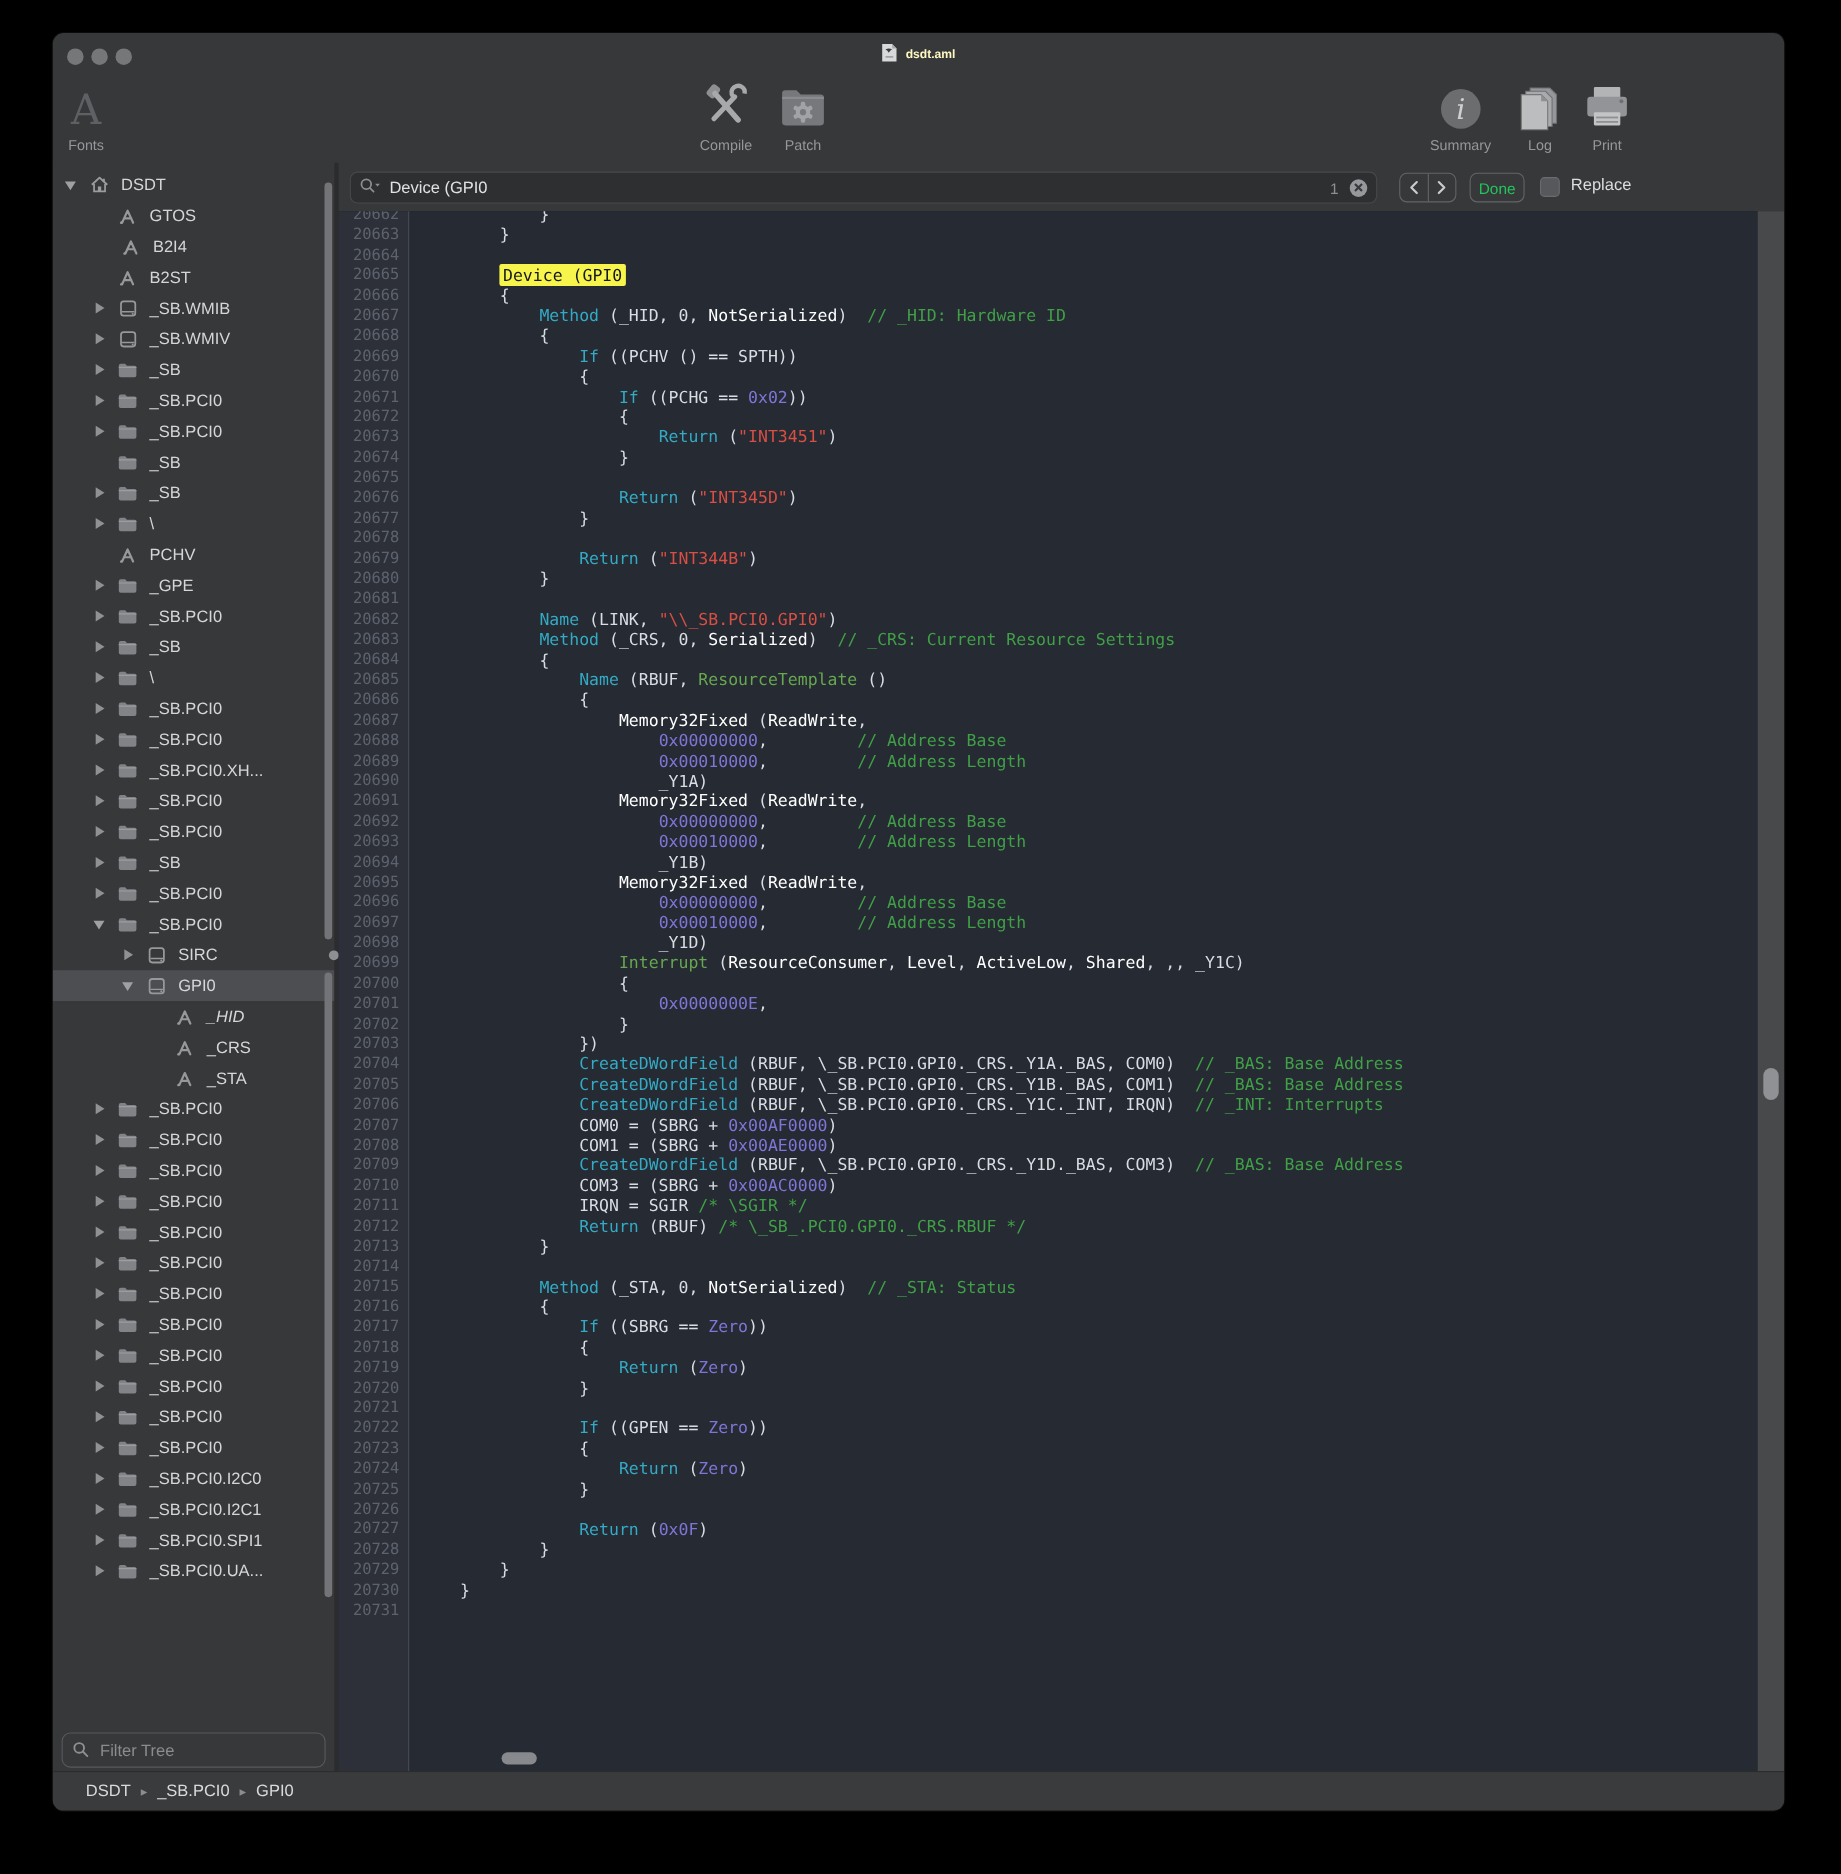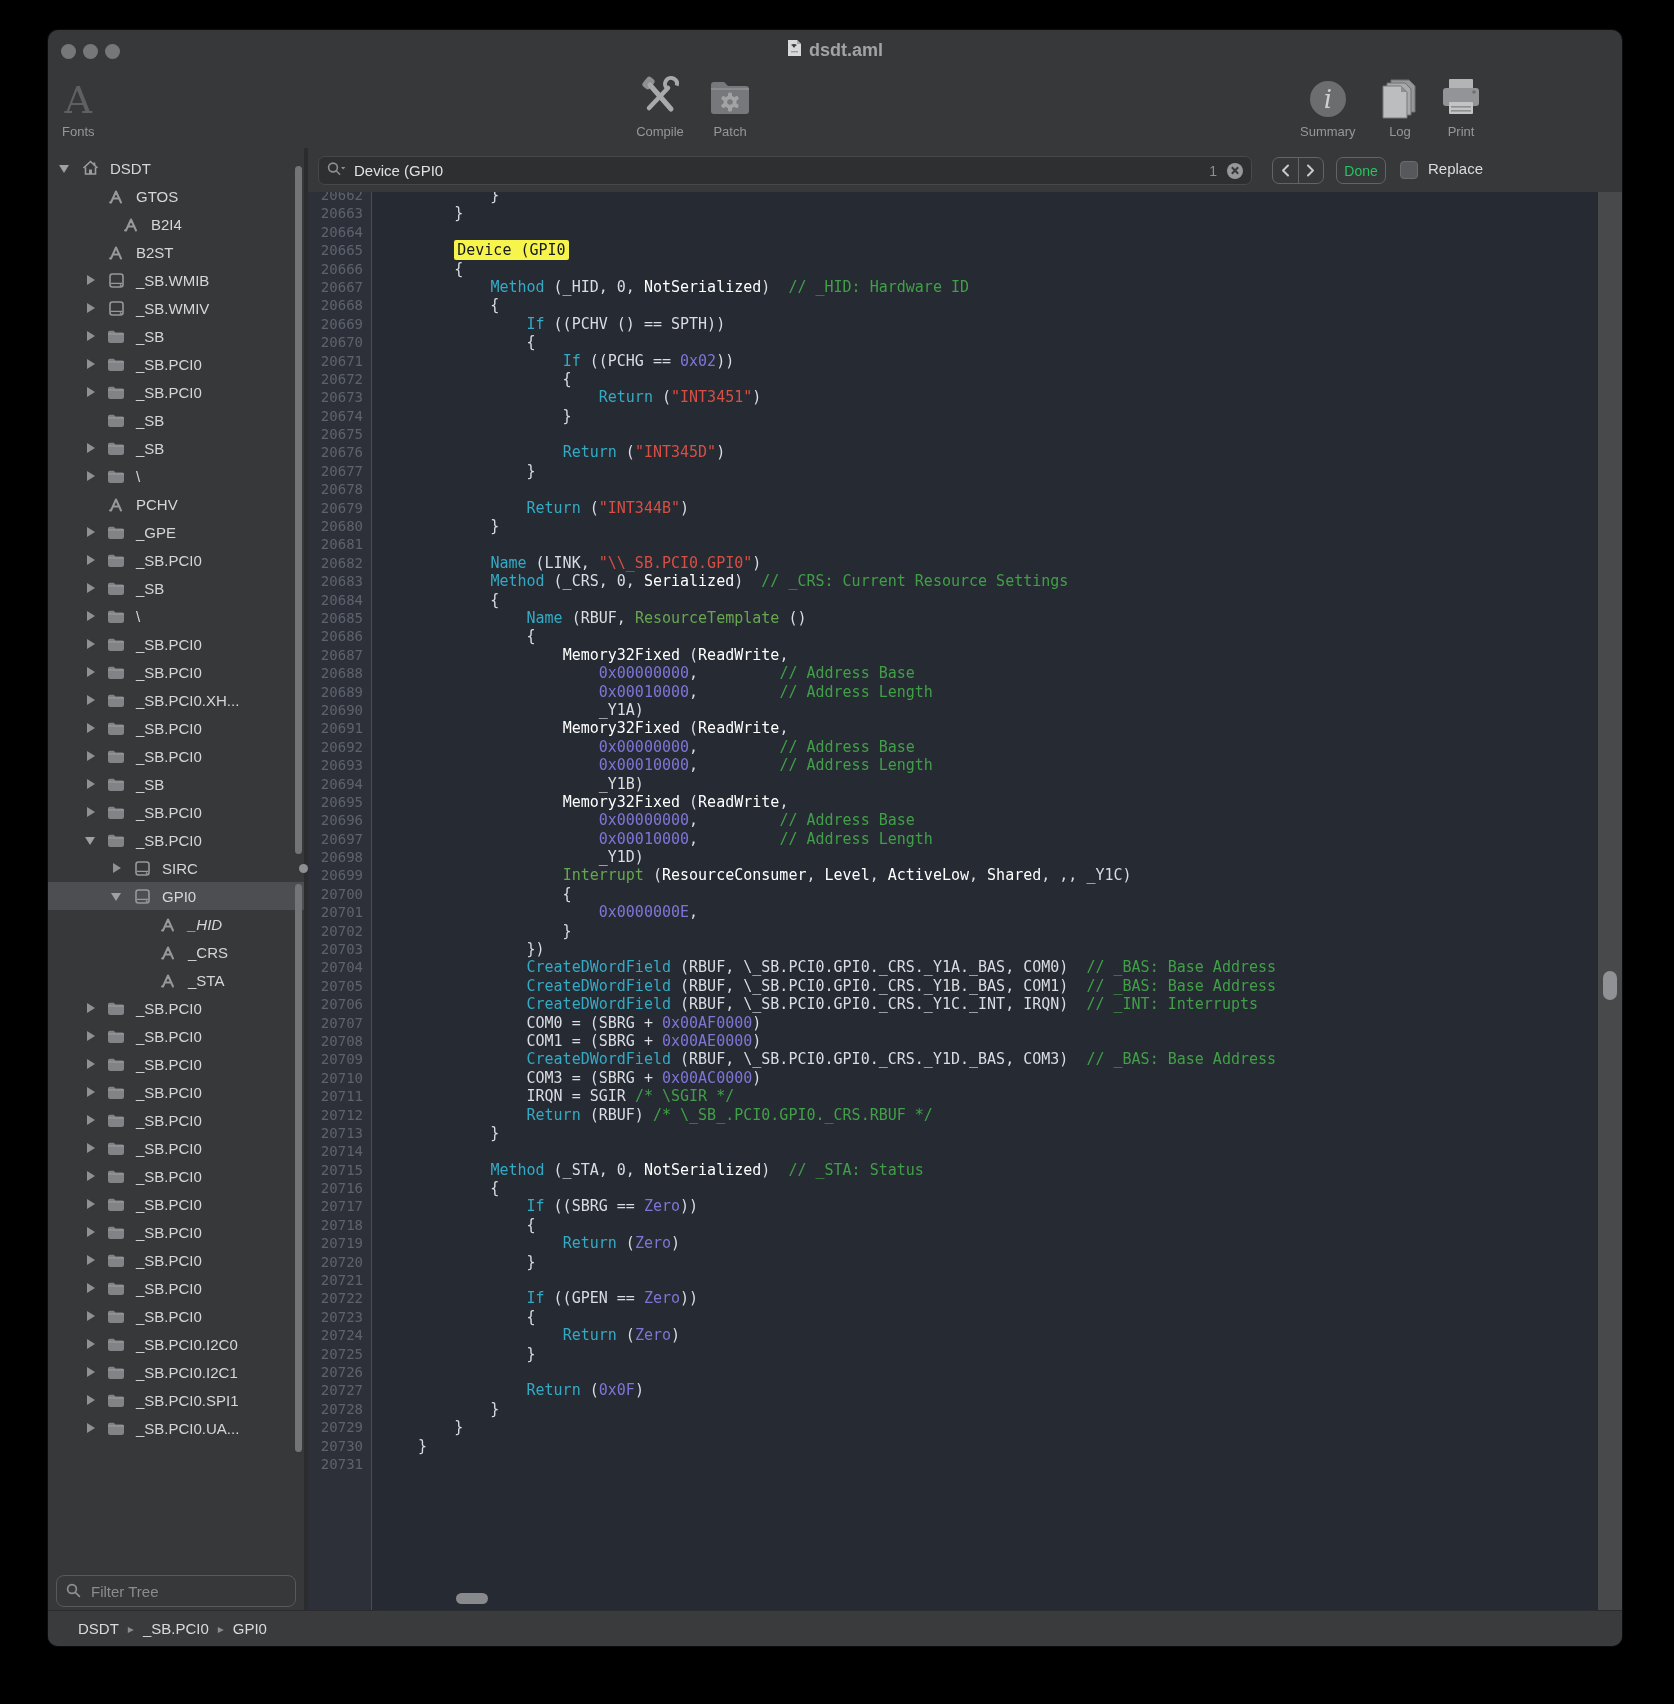--- a/index.html
+++ b/index.html
@@ -4,21 +4,21 @@
 <style>
   html,body{margin:0;padding:0;width:1674px;height:1704px;background:#000;overflow:hidden;
     font-family:"Liberation Sans",sans-serif;-webkit-font-smoothing:antialiased;}
   .window{position:absolute;left:48px;top:30px;width:1574px;height:1616px;background:#373839;
     border-radius:10px;overflow:hidden;box-shadow:0 0 0 1px #0c0c0c;}
   
   .titlebar{position:absolute;left:0;top:0;width:100%;height:40px;}
   .traffic{position:absolute;top:14px;width:15px;height:15px;border-radius:50%;background:#767779;}
   .t1{left:13px}.t2{left:35px}.t3{left:57px}
   .title-wrap{position:absolute;top:0;left:0;right:0;height:40px;display:flex;align-items:center;justify-content:center;gap:7px;}
-  .title-text{color:#a3a3a3;font-size:18px;font-weight:bold;}
+  .title-text{color:#fef9c3;font-size:11px;font-weight:bold;}
   
   .toolbar{position:absolute;left:0;top:40px;width:100%;height:78px;}
   .tb-item{position:absolute;top:2px;display:flex;flex-direction:column;align-items:center;gap:4px;cursor:default;}
   .tb-icon{height:48px;display:flex;align-items:flex-end;justify-content:center;}
   .tb-label{font-size:13px;color:#96979a;}
   .fonts-A{font-family:"DejaVu Serif",serif;font-size:38px;line-height:40px;color:#5e6063;}
   
   .main{position:absolute;left:0;top:118px;width:100%;height:1462px;}
   .sidebar{position:absolute;left:0;top:0;width:256px;height:100%;background:#373839;}
   .divider{position:absolute;left:256px;top:0;width:4px;height:100%;background:#2b2c2d;}
@@ -185,21 +185,21 @@
           </div>
           <div class="trow" style="padding-left: 36px;">
             <span class="disc none"></span>
             <span class="ticon">
               <svg width="16" height="15" viewBox="0 0 16 15">
                 <path d="M3 13.5 L8 2.5 L13 13.5 M4.8 9.6 h6.6 M2 13.5 l1.6 -1.2" fill="none" stroke="#97989b" stroke-width="2" stroke-linecap="round" stroke-linejoin="round"></path>
               </svg>
             </span>
             <span>GTOS</span>
           </div>
-          <div class="trow" style="padding-left: 51px;">
+          <div class="trow" style="padding-left: 39px;">
             <span class="disc none"></span>
             <span class="ticon">
               <svg width="16" height="15" viewBox="0 0 16 15">
                 <path d="M3 13.5 L8 2.5 L13 13.5 M4.8 9.6 h6.6 M2 13.5 l1.6 -1.2" fill="none" stroke="#97989b" stroke-width="2" stroke-linecap="round" stroke-linejoin="round"></path>
               </svg>
             </span>
             <span>B2I4</span>
           </div>
           <div class="trow" style="padding-left: 36px;">
             <span class="disc none"></span>

